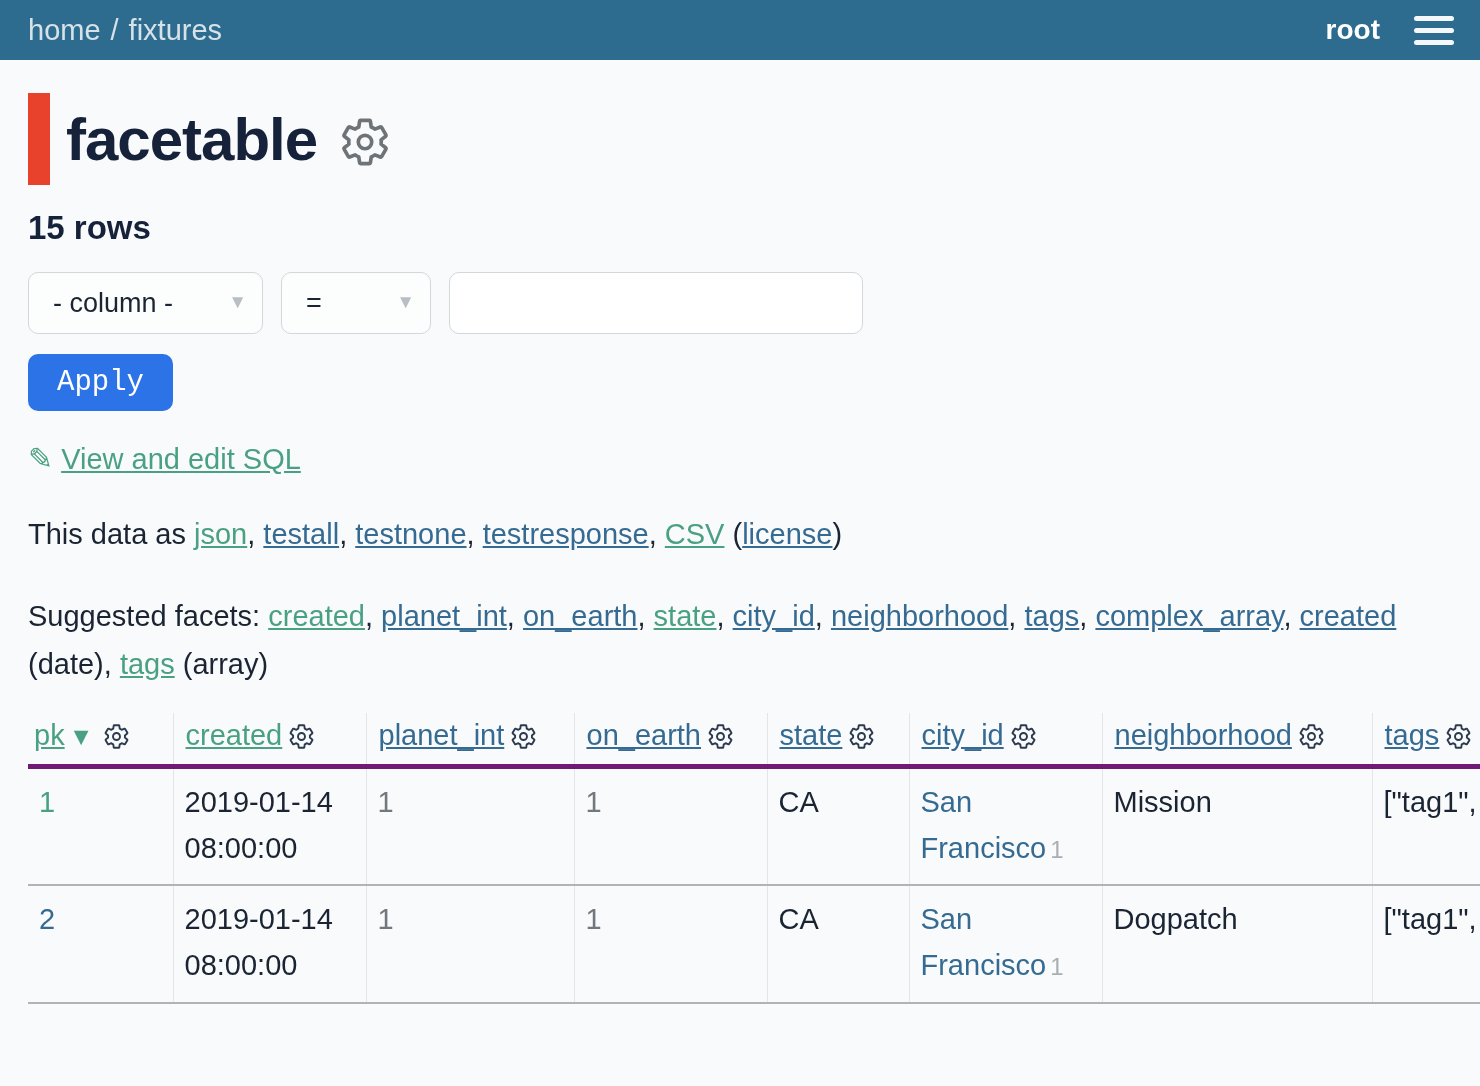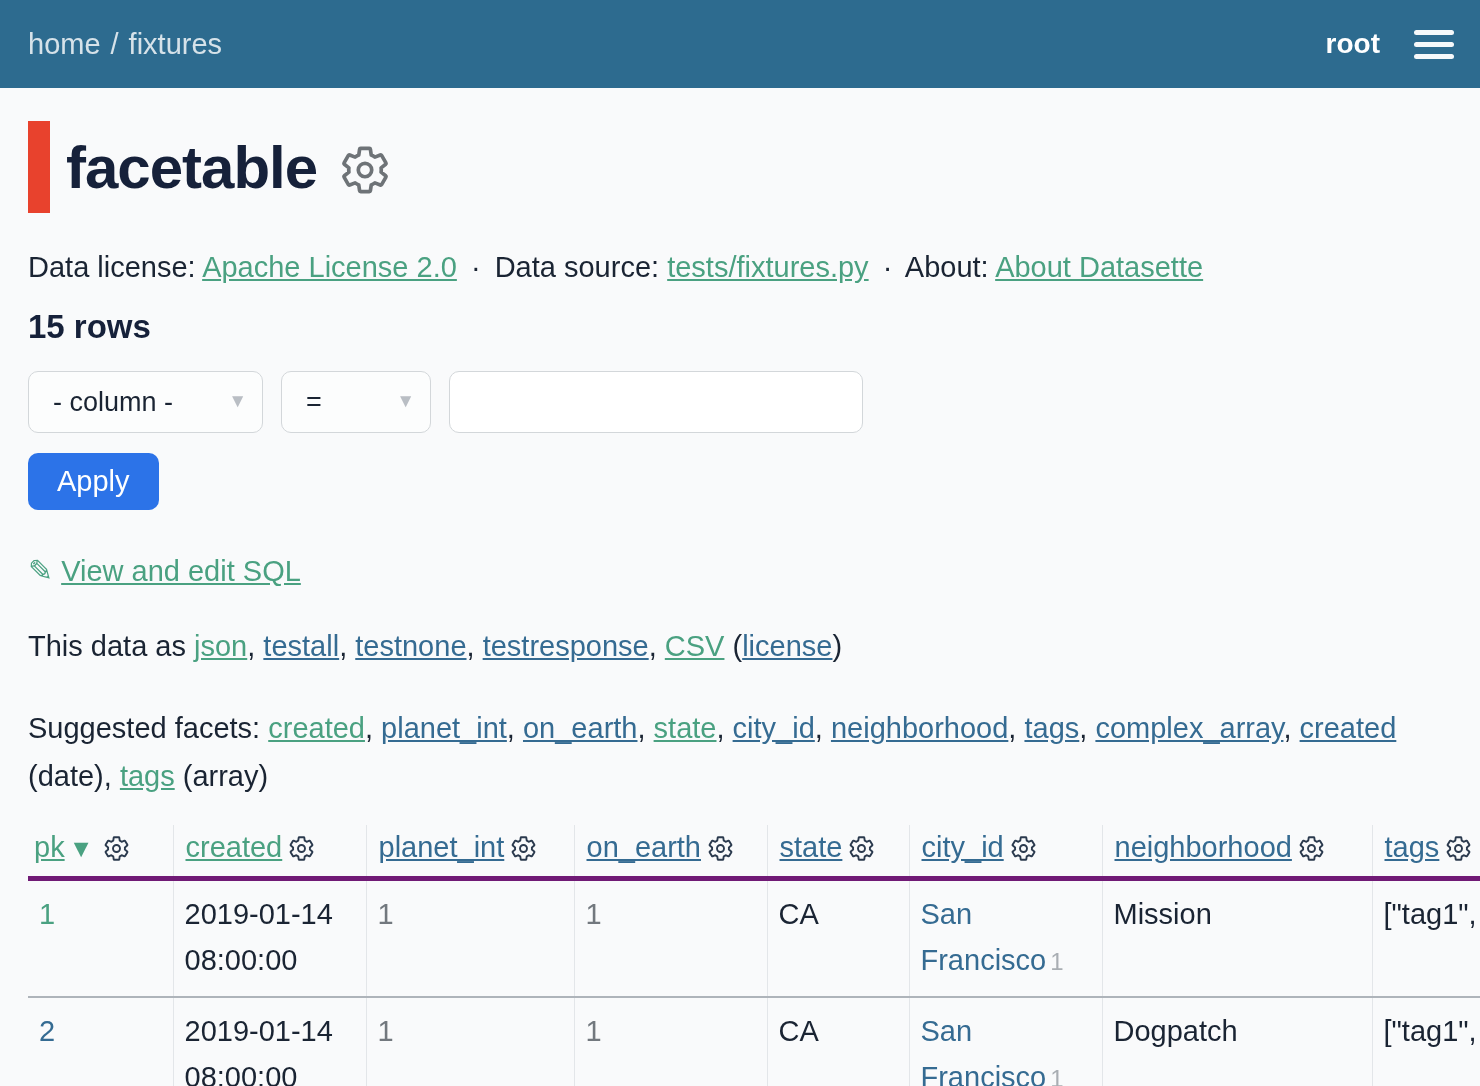--- a/index.html
+++ b/index.html
@@ -10,21 +10,21 @@
     font-family: "Liberation Sans", sans-serif;
     font-size: 29px;
   }
   a { cursor: pointer; }
   .green { color: #4aa181; text-decoration: underline; }
   .blue  { color: #356b92; text-decoration: underline; }
   .nound { text-decoration: none; }
 
   
   .nav {
-    height: 88px; background: #2d6b8f;
+    height: 60px; background: #2d6b8f;
     display: flex; align-items: center; justify-content: space-between;
     padding: 0 26px 0 28px;
   }
   .crumbs { color: #d6e2e9; font-size: 29px; }
   .crumbs a { color: #d6e2e9; text-decoration: none; }
   .crumbs .sep { margin: 0 10px; }
   .nav-right { display: flex; align-items: center; gap: 34px; }
   .nav-user { color: #ffffff; font-weight: 700; font-size: 28px; }
   .menu-btn { background: none; border: none; display: flex; flex-direction: column; gap: 7px; cursor: pointer; padding: 4px 0; }
   .menu-btn span { display: block; width: 40px; height: 5px; background: #f5f8fa; border-radius: 3px; }
@@ -59,22 +59,22 @@
   .caret {
     position: absolute; right: 16px; top: 50%; transform: translateY(-54%);
     color: #b9bec4; font-size: 19px; pointer-events: none;
   }
   .filter-input {
     width: 414px; height: 62px; background: #ffffff;
     border: 1px solid #d3d7da; border-radius: 10px;
     font-family: "Liberation Sans", sans-serif; font-size: 27px; padding: 0 20px; color: #1a2433;
   }
   .apply-btn {
-    margin: 20px 0 13px 28px; border: none; cursor: pointer;
-    background: #2c73e8; color: #ffffff; font-family: Liberation Sans, sans-serif;
+    margin: 20px 0 0 28px; border: none; cursor: pointer;
+    background: #2c73e8; color: #ffffff; font-family: Liberation Mono, monospace;
     font-size: 29px; padding: 12px 29px; border-radius: 10px;
   }
 
   .sql-line { margin: 30px 0 0 28px; }
   .pencil { color: #4aa181; font-size: 30px; margin-right: 8px; }
 
   .data-as { margin: 42px 28px 0 28px; }
   .facet-line { margin: 42px 40px 0 28px; line-height: 1.65; }
 
   
@@ -128,30 +128,20 @@
 <main>
 
   <div class="title-row">
     <span class="red-bar"></span>
     <h1>facetable</h1>
     <svg class="title-gear" width="52" height="52">
         <use href="#gear"></use>
       </svg>
   </div>
 
-  <p class="meta">
-    <span>Data license:</span>
-    <a class="green">Apache License 2.0</a>
-    <span class="dot">·</span>
-    <span>Data source:</span>
-    <a class="green">tests/fixtures.py</a>
-    <span class="dot">·</span>
-    <span>About:</span>
-    <a class="green">About Datasette</a>
-  </p>
 
   <h3 class="rowcount">15 rows</h3>
 
   <div class="filter-row">
     <div class="select-wrap sel-col">
       <select>
         <option>- column -</option>
       </select>
       <span class="caret">▼</span>
     </div>

